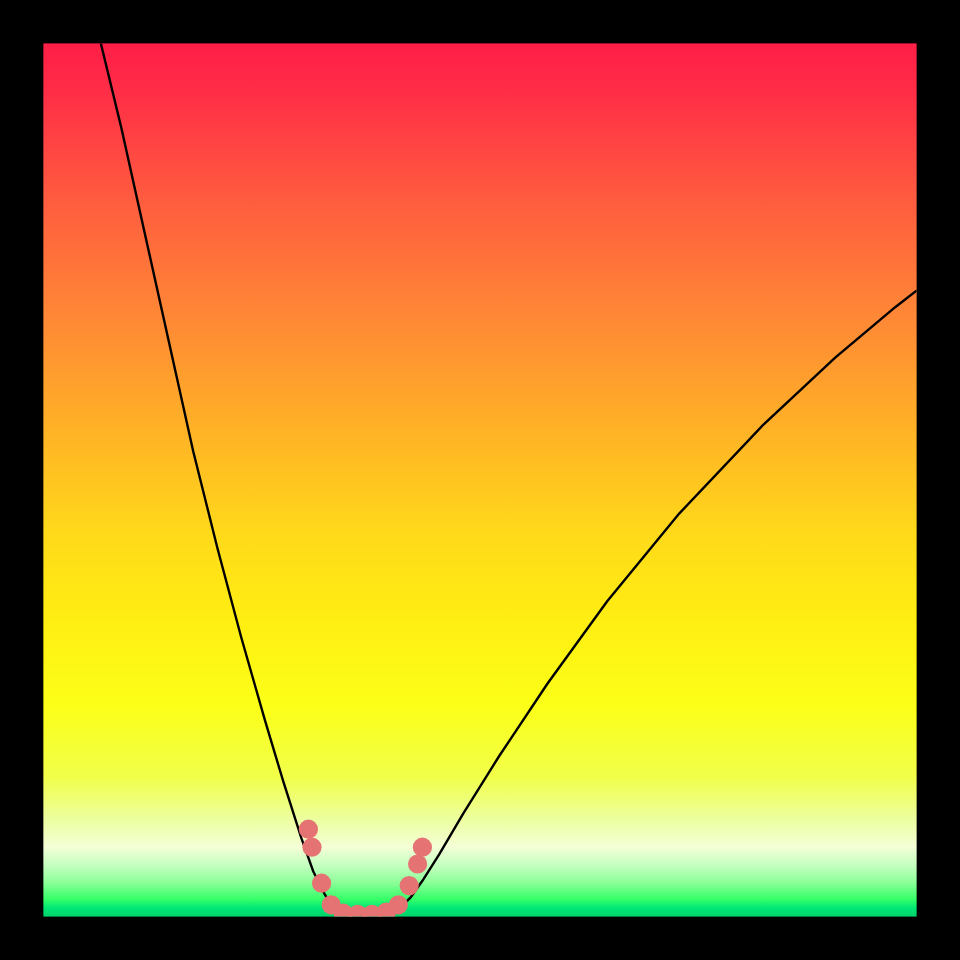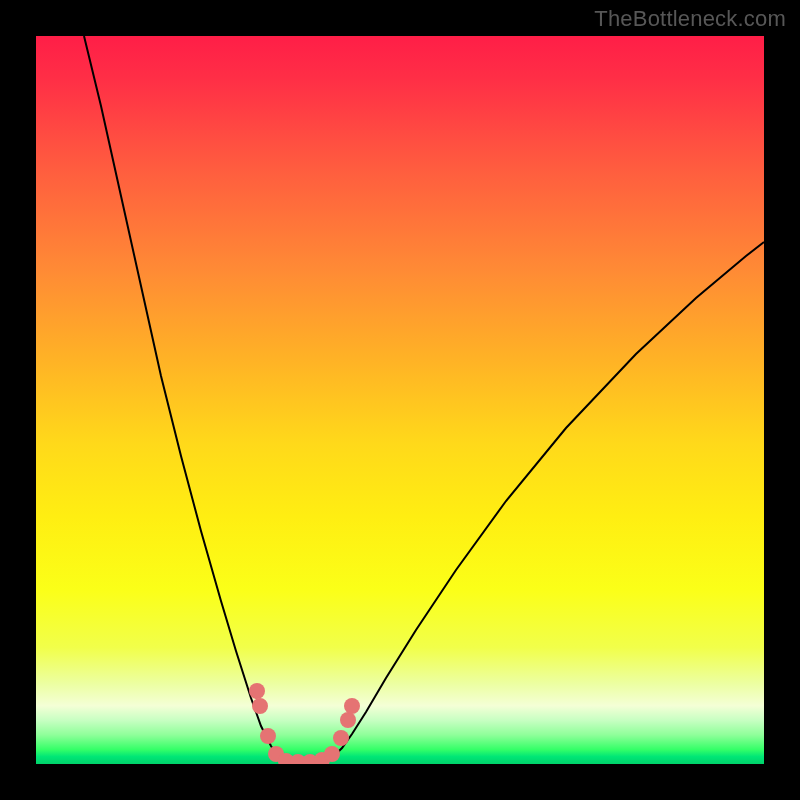--- a/index.html
+++ b/index.html
@@ -91,14 +91,13 @@
           <circle cx="274" cy="726" r="8" fill="#e57373"></circle>
           <circle cx="286" cy="724" r="8" fill="#e57373"></circle>
           <circle cx="296" cy="718" r="8" fill="#e57373"></circle>
           <circle cx="305" cy="702" r="8" fill="#e57373"></circle>
           <circle cx="312" cy="684" r="8" fill="#e57373"></circle>
           <circle cx="316" cy="670" r="8" fill="#e57373"></circle>
         </g>
     </svg>
   </div>
 
-  <div class="watermark">TheBottleneck.com</div>
 </div>
 
 </body></html>

